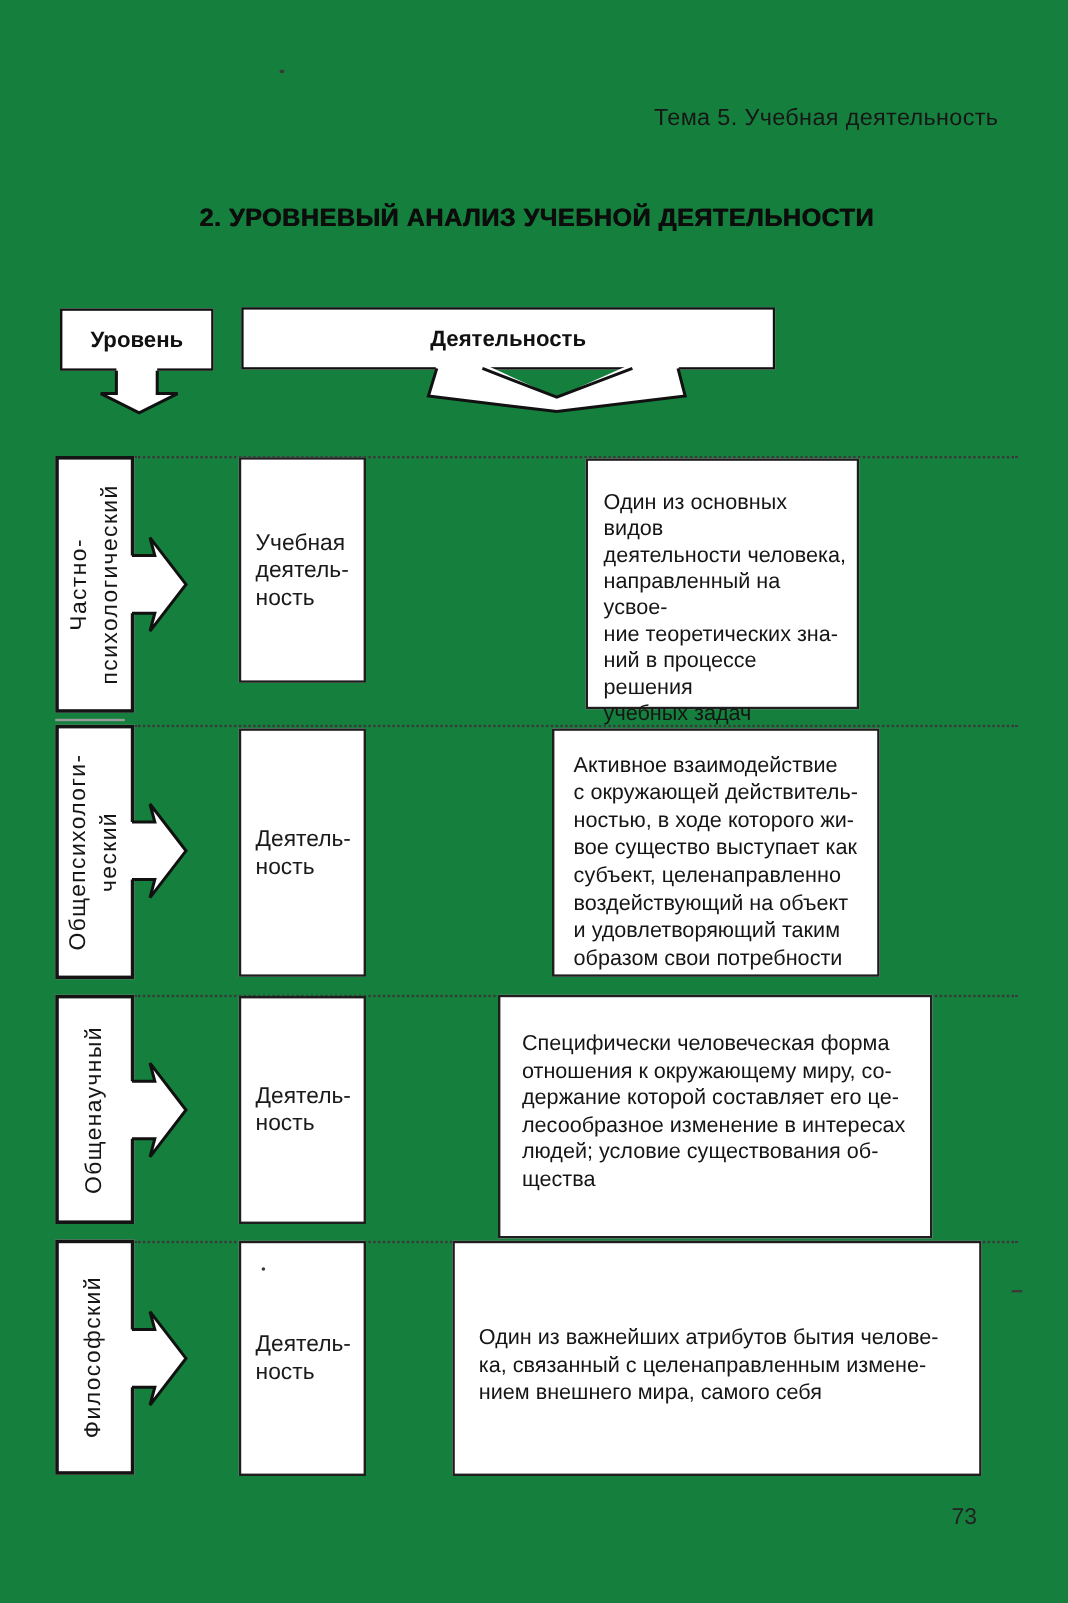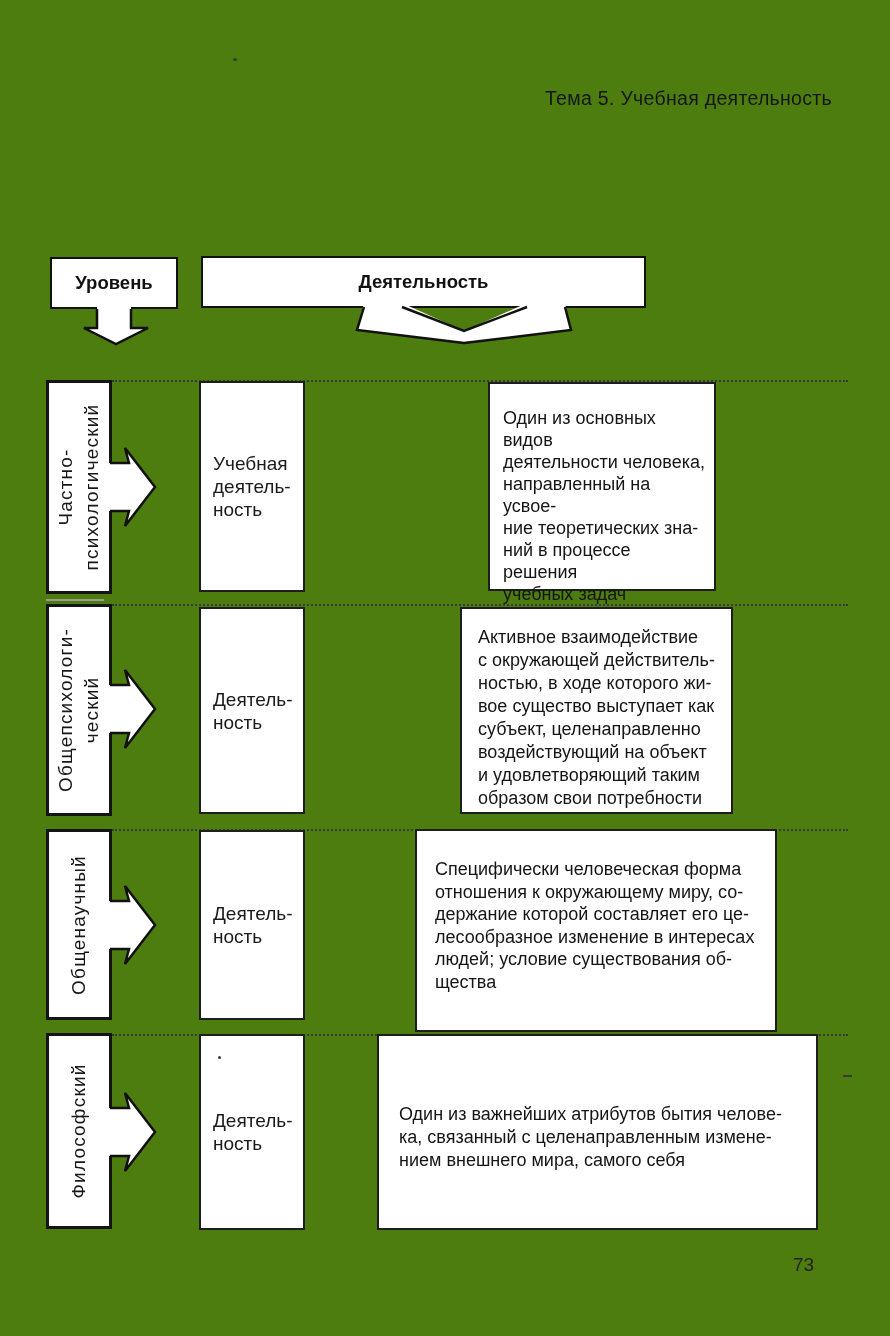--- a/index.html
+++ b/index.html
@@ -1,21 +1,21 @@
 <!DOCTYPE html>
 <html><head>
 <meta charset="utf-8">
 <style>
   * { box-sizing: border-box; margin: 0; padding: 0; }
   html,body { background:#e8e8e8; }
   #page {
     position: relative;
     width: 890px; height: 1336px;
     margin: 0 auto;
-    background: #4d7c0f;
+    background: #15803d;
     font-family: "Liberation Sans", sans-serif;
     color: #1a1a1a;
     overflow: hidden;
   }
   .running-head {
     position: absolute; top: 87px; left: 0; right: 58px;
     text-align: right; font-size: 19.5px; letter-spacing: 0.3px; color:#161616;
   }
   .section-title {
     position: absolute; top: 170px; left: 166px;
@@ -35,21 +35,21 @@
   .lv { left: 46px; width: 66px; border: 3.5px solid #141414; }
   .lv1 { top: 380px;  height: 214px; }
   .lv2 { top: 604px;  height: 212px; }
   .lv3 { top: 829px;  height: 191px; }
   .lv4 { top: 1033px; height: 196px; }
   .vwrap { position:absolute; inset:0; display:flex; align-items:center; justify-content:center; }
   .vlabel { transform: rotate(-90deg); white-space: pre-line; text-align: center;
             font-size: 19px; line-height: 26px; letter-spacing: 1.2px; color:#161616; width:max-content; }
 
   .act { left: 199px; width: 106px; border: 2px solid #1e1e1e; display:flex; align-items:center; }
-  .act1 { top: 381px;  height: 211px; }
+  .act1 { top: 381px;  height: 188px; }
   .act2 { top: 607px;  height: 207px; }
   .act3 { top: 830px;  height: 190px; }
   .act4 { top: 1034px; height: 196px; }
   .act .txt { padding-left: 12px; white-space: pre-line; font-size: 19px; line-height: 23px; }
 
   .desc { border: 2px solid #1e1e1e; font-size: 18px; white-space: pre-line; color:#151515; }
   .desc1 { left: 488px; top: 382px;  width: 228px; height: 209px; padding: 23px 8px 0 13px;  line-height: 22px; }
   .desc2 { left: 460px; top: 607px;  width: 273px; height: 207px; padding: 17px 6px 0 16px;  line-height: 23px; }
   .desc3 { left: 415px; top: 829px;  width: 362px; height: 203px; padding: 27px 8px 0 18px;  line-height: 22.5px; }
   .desc4 { left: 377px; top: 1034px; width: 441px; height: 196px; padding: 67px 8px 0 20px;  line-height: 23px; }
@@ -63,20 +63,21 @@
   .sp2 { left:218px; top:1056px; width:3px; height:3px; border-radius:50%; }
   .sp3 { left:843px; top:1075px; width:9px; height:2px; }
   .sp4 { left:46px;  top:599px; width:58px; height:2px; background:#9a9a9a; }
 </style>
 </head>
 <body>
 
 <div id="page">
 
   <div class="running-head">Тема 5. Учебная деятельность</div>
+  <div class="section-title">2. УРОВНЕВЫЙ АНАЛИЗ УЧЕБНОЙ ДЕЯТЕЛЬНОСТИ</div>
 
   <div class="dotline dot1"></div>
   <div class="dotline dot2"></div>
   <div class="dotline dot3"></div>
   <div class="dotline dot4"></div>
 
   <div class="box hdr hdr-level">
     <span>Уровень</span>
   </div>
   <div class="box hdr hdr-activity">

